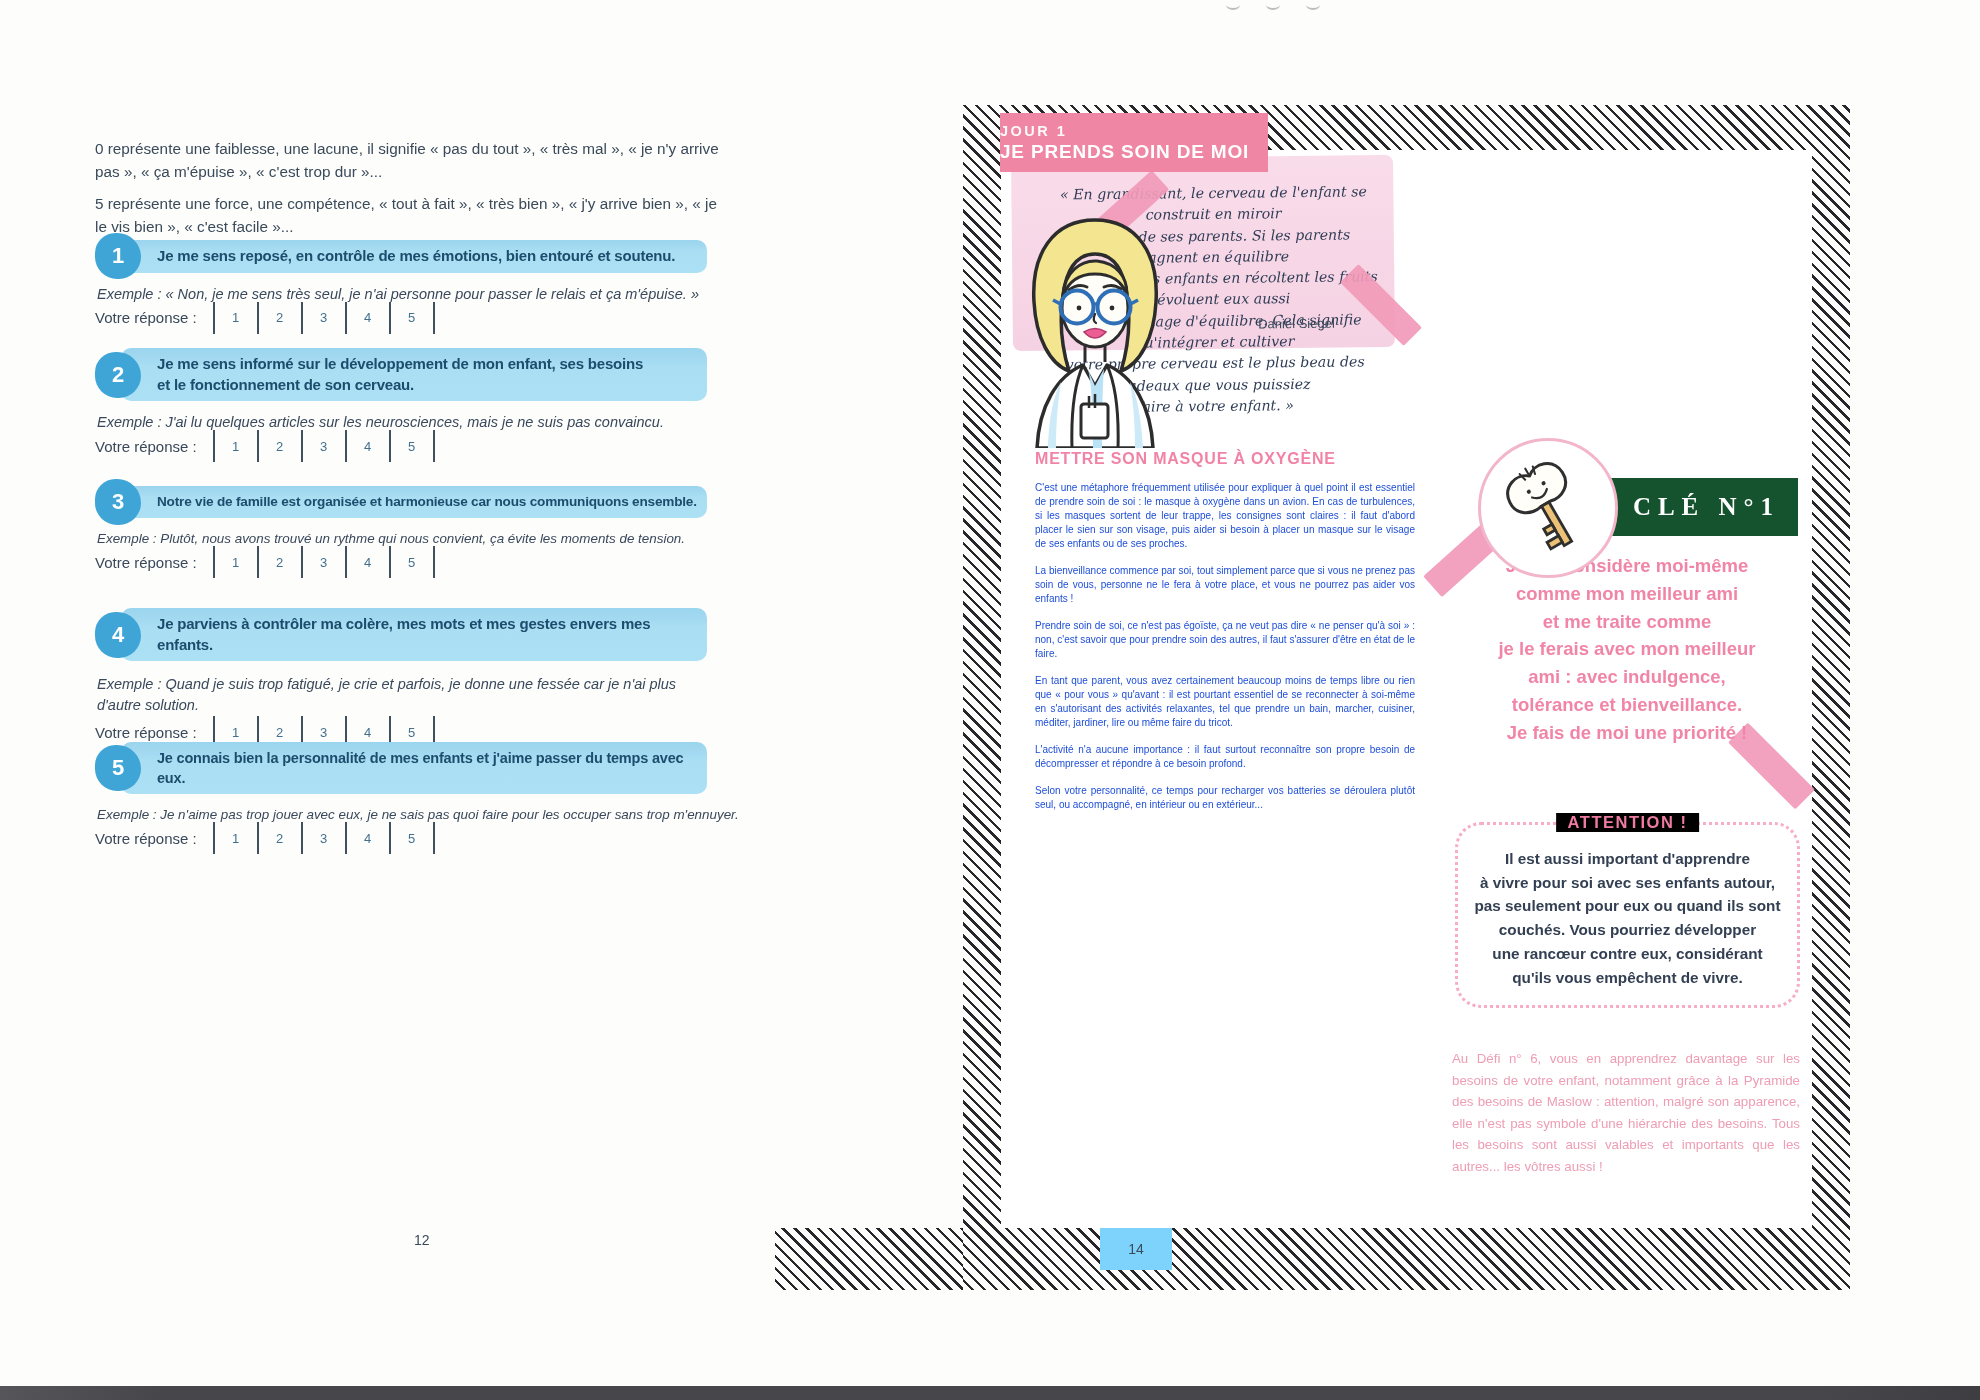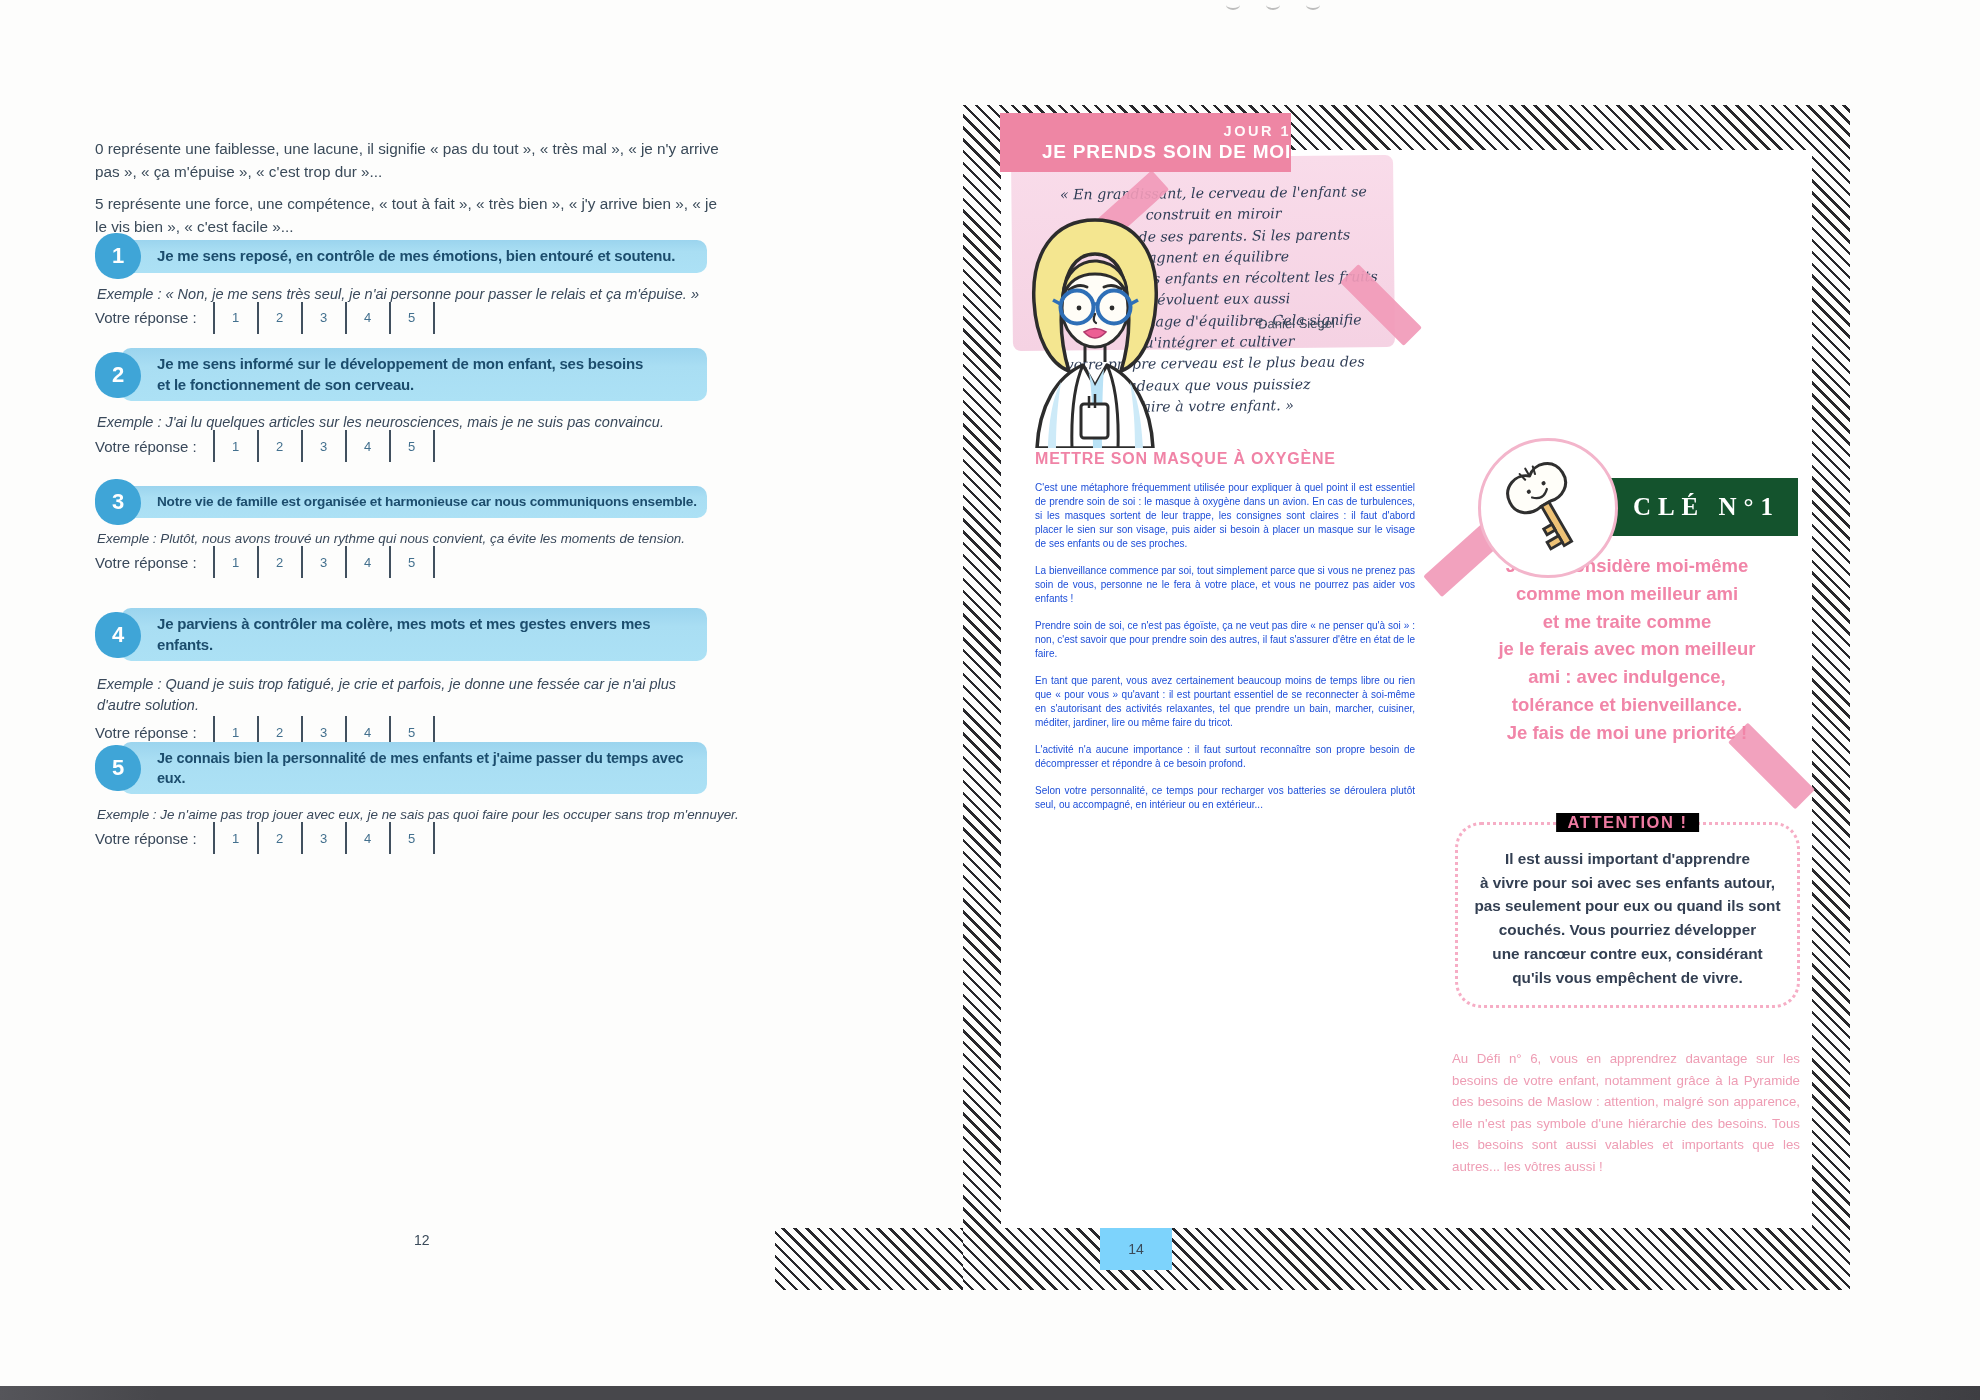--- a/index.html
+++ b/index.html
@@ -32,22 +32,22 @@
 
   
   .hatch{background:repeating-linear-gradient(45deg,transparent 0 6px,#27272b 6px 8.4px);}
   .frame{position:absolute;left:963px;top:105px;width:887px;height:1185px;z-index:0;}
   .frame-inner{position:absolute;left:38px;top:45px;right:38px;bottom:62px;background:#fff;}
   .hatch-ext{position:absolute;left:775px;top:1228px;width:188px;height:62px;z-index:0;}
   .pagenum-notch{position:absolute;left:1100px;top:1228px;width:72px;height:42px;background:#7dd3fc;
         display:flex;align-items:center;justify-content:center;font-size:14px;color:#3a4a59;z-index:2;}
 
   
-  .banner{position:absolute;left:1000px;top:113px;width:291px;height:59px;background:#ee86a4;z-index:6;
-        display:flex;flex-direction:column;align-items:flex-end;justify-content:center;gap:2px;}
+  .banner{position:absolute;left:1000px;top:113px;width:268px;height:59px;background:#ee86a4;z-index:6;
+        display:flex;flex-direction:column;align-items:flex-start;justify-content:center;gap:2px;}
   .banner-kicker{color:rgba(255,255,255,0.95);font-size:14.5px;letter-spacing:2.5px;font-weight:600;}
   .banner-title{color:#fff;font-size:19px;font-weight:bold;letter-spacing:0.8px;}
 
   .quote-panel{position:absolute;left:1012px;top:157px;width:382px;height:192px;
         background:linear-gradient(180deg,#f9dcea,#f5d2e3);border-radius:8px;transform:rotate(-0.6deg);z-index:1;}
   .quote-text{position:absolute;left:34px;top:26px;width:336px;text-align:center;white-space:pre-line;
         font-family:"DejaVu Serif",serif;font-style:italic;font-size:14.2px;line-height:1.5;color:#2f3d56;}
   .quote-author{position:absolute;right:60px;top:160px;font-size:13px;color:#3a4a5a;padding-left:8px;}
 
   .tape{position:absolute;background:#f19ab9;opacity:0.92;border-radius:2px;}

